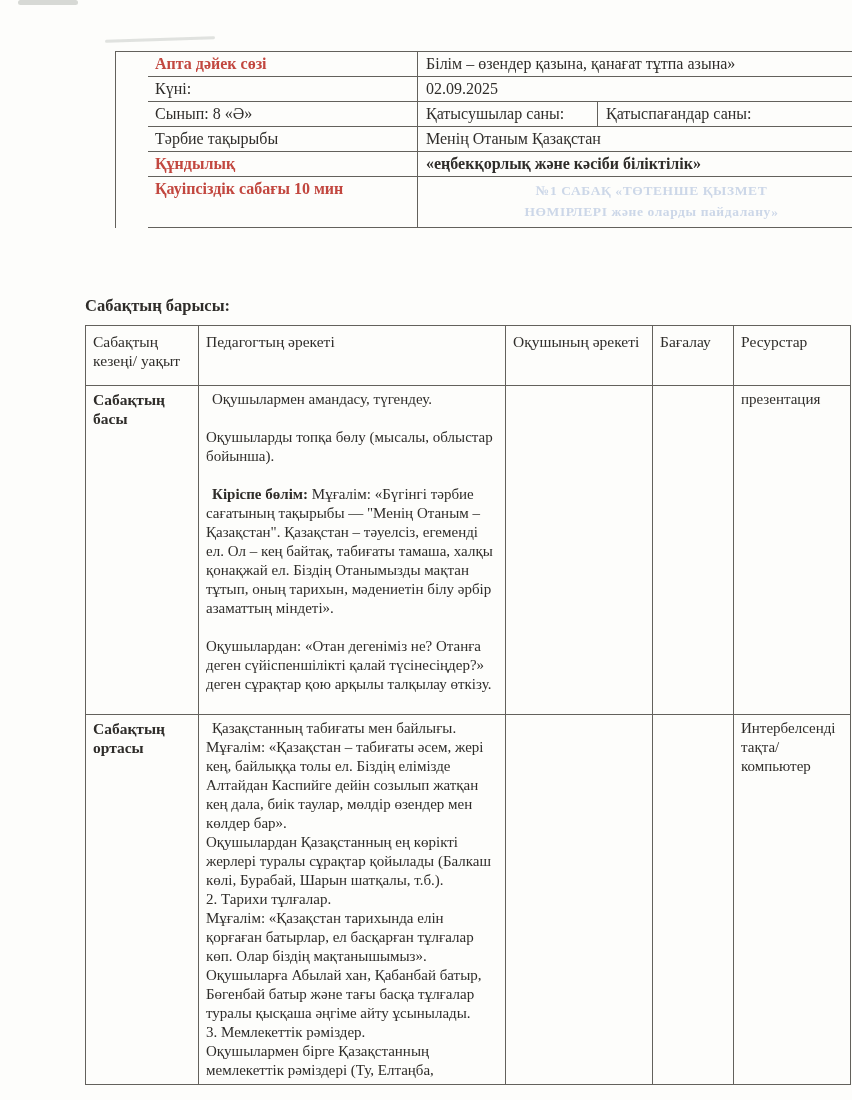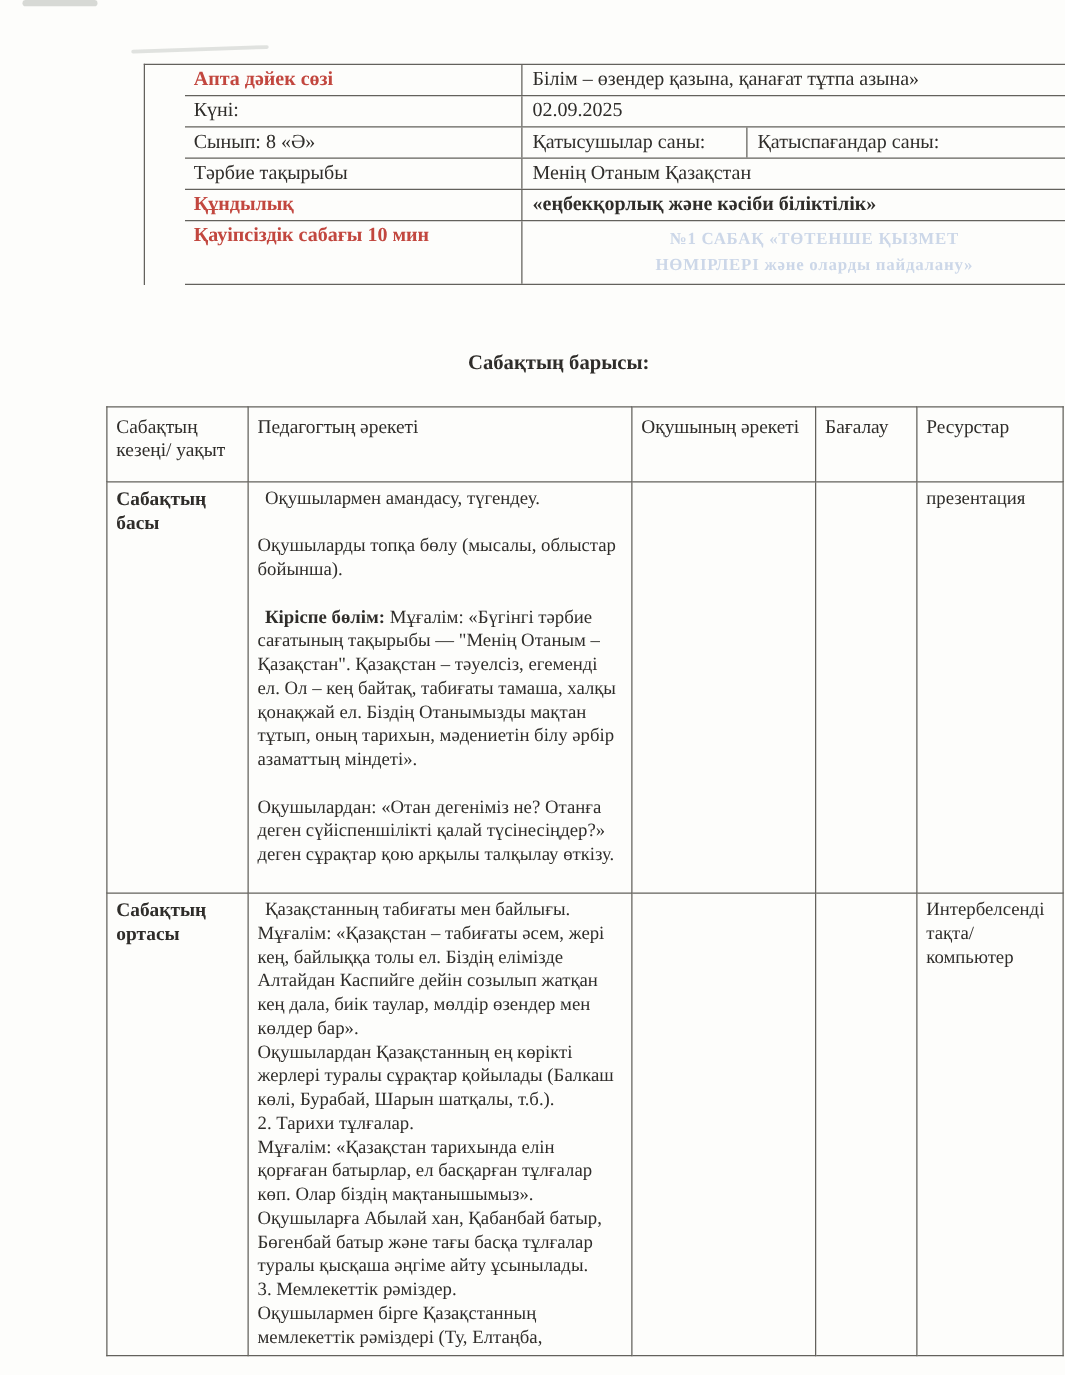--- a/index.html
+++ b/index.html
@@ -30,22 +30,22 @@
   .irow{display:flex;border-bottom:1px solid var(--line);box-sizing:border-box;}
   .ilabel{width:270px;box-sizing:border-box;border-right:1px solid var(--line);padding:2px 20px 2px 7px;}
   .ivalue{flex:1;box-sizing:border-box;padding:2px 8px;}
   .imid{width:180px;box-sizing:border-box;border-right:1px solid var(--line);padding:2px 8px;}
   .red{color:var(--accent-red);font-weight:bold;}
   .bold{font-weight:bold;}
   .faint-wrap{flex:1;text-align:center;padding-top:3px;color:var(--faint-blue);font-weight:bold;font-size:13.5px;letter-spacing:.6px;line-height:21px;}
 
   
   .flow-heading{
-    position:absolute;left:85px;top:280px;width:766px;box-sizing:border-box;
-    padding-right:42px;text-align:center;font-weight:bold;font-size:16.5px;
+    position:absolute;left:85px;top:296px;width:766px;box-sizing:border-box;
+    padding-right:42px;font-weight:bold;font-size:16.5px;
   }
 
   
   .lesson-table{
     position:absolute;left:85px;top:325px;width:766px;
     border-collapse:collapse;table-layout:fixed;
     font-size:15px;line-height:19px;
   }
   .lesson-table td,.lesson-table th{
     border:1px solid var(--line);vertical-align:top;text-align:left;

